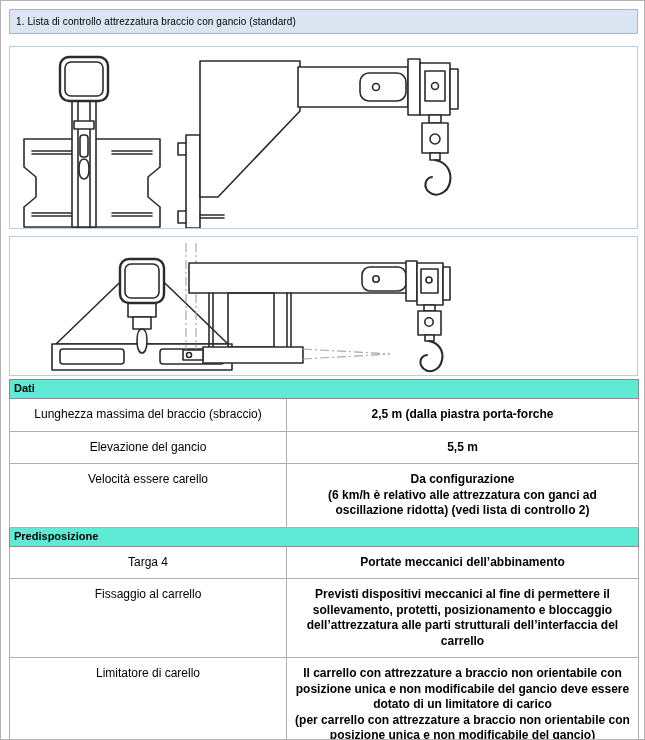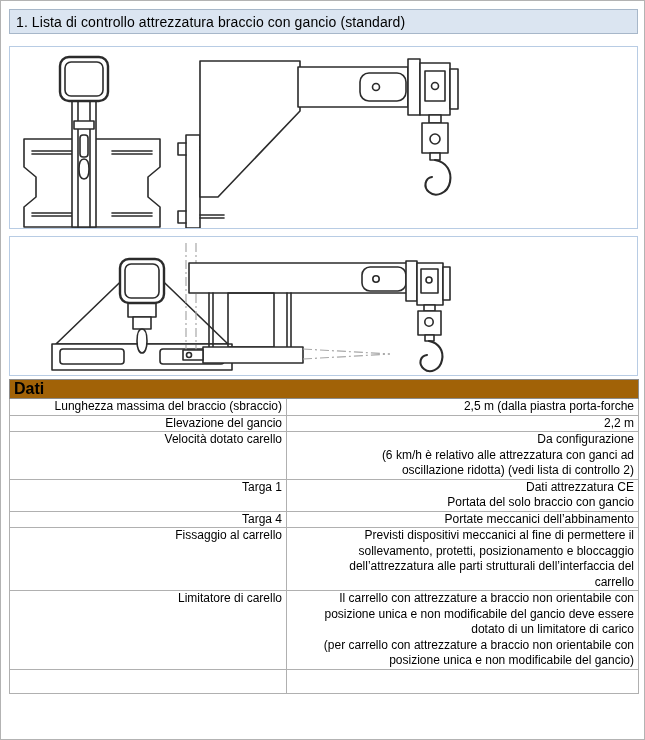--- a/index.html
+++ b/index.html
@@ -8,21 +8,21 @@
 
   .page {
     position:relative; width:645px; height:740px;
     background:#fff; border:1px solid #b3b3b3; overflow:hidden;
   }
 
   .title-bar {
     position:absolute; left:8px; top:8px; width:629px; height:25px;
     background:#dbe5f1; border:1px solid #a7b7c9;
     display:flex; align-items:center; padding:0 6px;
-    font-size:14px; letter-spacing:0.1px;
+    font-size:10px; letter-spacing:0.1px;
   }
 
   .panel {
     position:absolute; left:8px; width:629px;
     background:#fff; border:1px solid #b8cce4;
   }
   .panel-top { top:45px; height:183px; }
   .panel-bottom { top:235px; height:140px; }
   .panel svg { display:block; }
 
@@ -35,28 +35,28 @@
   table.ctable {
     position:absolute; left:8px; top:378px; width:629px;
     border-collapse:collapse; table-layout:fixed;
     font-size:12px; line-height:15.5px;
     border:1px solid #8c8c8c;
   }
   .ctable col.c1 { width:277px; }
   .ctable col.c2 { width:352px; }
   .ctable td {
     border:1px solid #b0b0b0;
-    padding:0 4px; vertical-align:top; text-align:right;
+    padding:8px 4px; vertical-align:top; text-align:center;
   }
   .ctable th.section {
-    background:#a16207; font-weight:bold; font-size:16px;
+    background:#5eead4; font-weight:bold; font-size:11px;
     border:1px solid #8c8c8c; height:19px;
     padding:1px 4px; text-align:left; vertical-align:middle;
   }
-  .ctable td.val { white-space:pre-line; }
+  .ctable td.val { white-space:pre-line;font-weight:bold; }
   .ctable tr.cutoff td { height:24px; }
 </style>
 </head>
 <body>
 
 <div class="page">
 
   <div class="title-bar">
     <span>1. Lista di controllo attrezzatura braccio con gancio (standard)</span>
   </div>
@@ -163,32 +163,30 @@
     <tbody>
       <tr>
         <th class="section" colspan="2">Dati</th>
       </tr>
       <tr>
         <td class="lbl">Lunghezza massima del braccio (sbraccio)</td>
         <td class="val">2,5 m (dalla piastra porta-forche</td>
       </tr>
       <tr>
         <td class="lbl">Elevazione del gancio</td>
-        <td class="val">2,2 m</td>
-      </tr>
-      <tr>
-        <td class="lbl">Velocità dotato carello</td>
+        <td class="val">5,5 m</td>
+      </tr>
+      <tr>
+        <td class="lbl">Velocità essere carello</td>
         <td class="val">Da configurazione
 (6 km/h è relativo alle attrezzatura con ganci ad
 oscillazione ridotta) (vedi lista di controllo 2)</td>
       </tr>
       <tr>
-        <td class="lbl">Targa 1</td>
-        <td class="val">Dati attrezzatura CE
-Portata del solo braccio con gancio</td>
+        <th class="section" colspan="2">Predisposizione</th>
       </tr>
       <tr>
         <td class="lbl">Targa 4</td>
         <td class="val">Portate meccanici dell’abbinamento</td>
       </tr>
       <tr>
         <td class="lbl">Fissaggio al carrello</td>
         <td class="val">Previsti dispositivi meccanici al fine di permettere il
 sollevamento, protetti, posizionamento e bloccaggio
 dell’attrezzatura alle parti strutturali dell’interfaccia del

